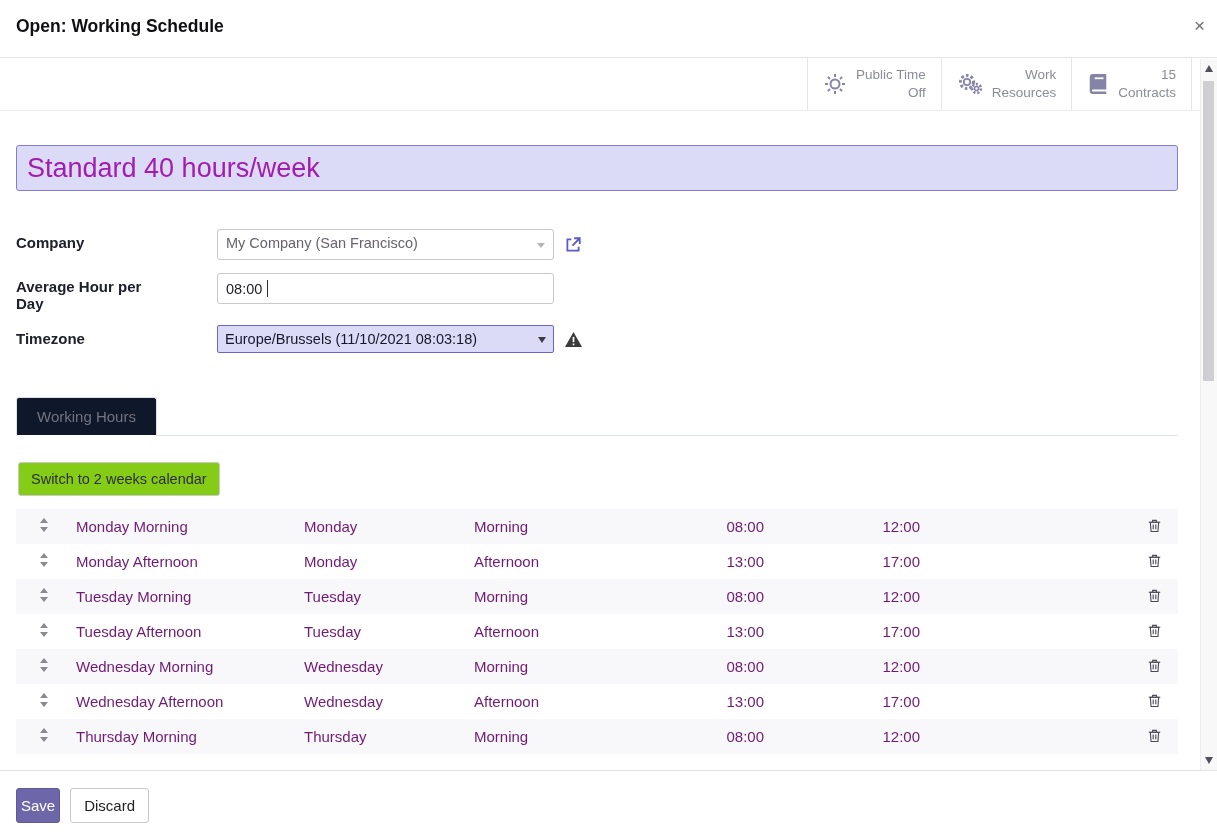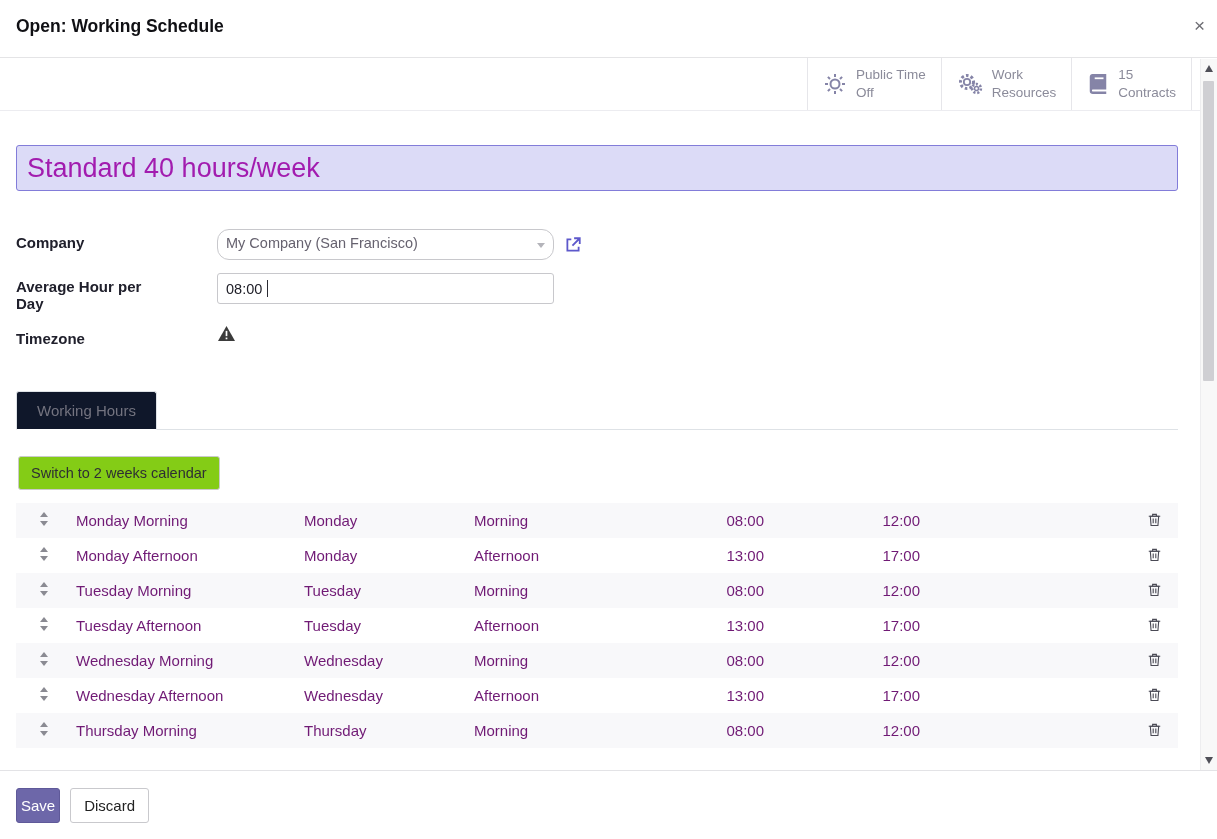--- a/index.html
+++ b/index.html
@@ -11,35 +11,35 @@
   .dlg-header { display:flex; justify-content:space-between; align-items:flex-start;
     height:58px; padding:16px 12px 0 16px; border-bottom:1px solid #e4e4e6; }
   .dlg-title { font-size:17.5px; font-weight:bold; color:#101014; }
   .close-btn { background:none; border:none; font-size:19px; color:#6e6e74; cursor:pointer; line-height:1; }
 
   
   .button-box { display:flex; justify-content:flex-end; padding-right:25px; border-bottom:1px solid #ececf0; background:#fff; }
   .stat-btn { display:flex; align-items:center; gap:9px; height:52px; padding:0 15px;
     background:#fff; border:none; border-left:1px solid #e6e6ea; cursor:pointer; }
   .stat-btn:last-child { border-right:1px solid #e6e6ea; }
-  .stat-txt { text-align:left; font-size:13.5px; color:#8b8b9a; line-height:1.3; }
+  .stat-txt { text-align:right; font-size:13.5px; color:#8b8b9a; line-height:1.3; }
   .stat-icon { display:flex; align-items:center; }
 
   
   .content { margin:0 39px 0 16px; }
 
   .name-input { margin-top:34px; width:100%; height:46px; background:#dcdbf7;
     border:1px solid #827cd9; border-radius:3px; padding:4px 10px; font-size:27px;
     color:#a21caf; font-family:"Liberation Sans", sans-serif; }
 
   
   .form-grid { margin-top:38px; display:grid; grid-template-columns:201px 1fr; row-gap:13px; align-items:start; }
   .fld-label { font-size:15px; font-weight:bold; color:#20202c; padding-top:5px; width:155px; }
   .fld-widget { display:flex; align-items:center; gap:10px; }
-  .combo { position:relative; width:337px; height:31px; border:1px solid #c8c8cc; border-radius:12px;
+  .combo { position:relative; width:337px; height:31px; border:1px solid #c8c8cc; border-radius:3px;
     padding:5px 24px 5px 8px; font-size:14.5px; color:#66626f; background:#fff; overflow:hidden; white-space:nowrap; }
   .combo-caret { position:absolute; right:8px; top:13px; width:0; height:0;
     border-left:4px solid transparent; border-right:4px solid transparent; border-top:5px solid #b4b4ba; }
   .text-input-wrap { position:relative; }
   .text-input { width:337px; height:31px; border:1px solid #c8c8cc; border-radius:3px;
     padding:5px 8px; font-size:14.5px; color:#1d1d26; font-family:"Liberation Sans", sans-serif; }
   .text-caret { position:absolute; left:50px; top:7px; width:1px; height:17px; background:#2b2b33; }
   .tz-select { position:relative; width:337px; height:28px; background:#dcdbf7; border:1px solid #6a64cc;
     border-radius:2px; padding:5px 24px 4px 7px; font-size:14.5px; color:#17172a; white-space:nowrap; overflow:hidden; }
   .tz-caret { position:absolute; right:7px; top:11px; width:0; height:0;
@@ -155,20 +155,24 @@
       <div class="fld-label">Average Hour per Day</div>
       <div class="fld-widget">
         <span class="text-input-wrap">
           <input class="text-input" type="text" value="08:00" style="">
           <span class="text-caret"></span>
         </span>
       </div>
 
       <div class="fld-label">Timezone</div>
       <div class="fld-widget">
+        <div class="tz-select">
+          <span>Europe/Brussels (11/10/2021 08:03:18)</span>
+          <span class="tz-caret"></span>
+        </div>
         <span style="display:inline-flex;">
           <svg viewBox="0 0 20 18" width="19" height="17">
             <path d="M10 1 L19 17 H1 Z" fill="#3b3b3b"></path>
             <rect x="9.1" y="6.2" width="1.8" height="5.6" fill="#fff"></rect>
             <rect x="9.1" y="13.3" width="1.8" height="1.8" fill="#fff"></rect>
           </svg>
         </span>
       </div>
 
     </div>

